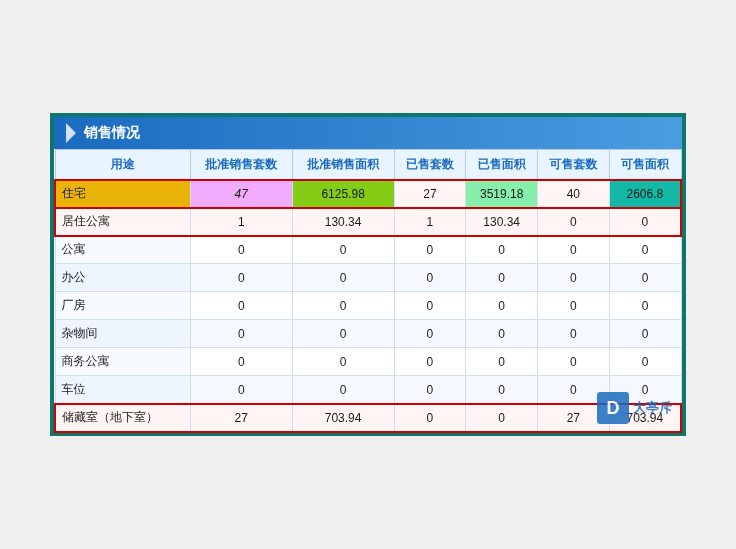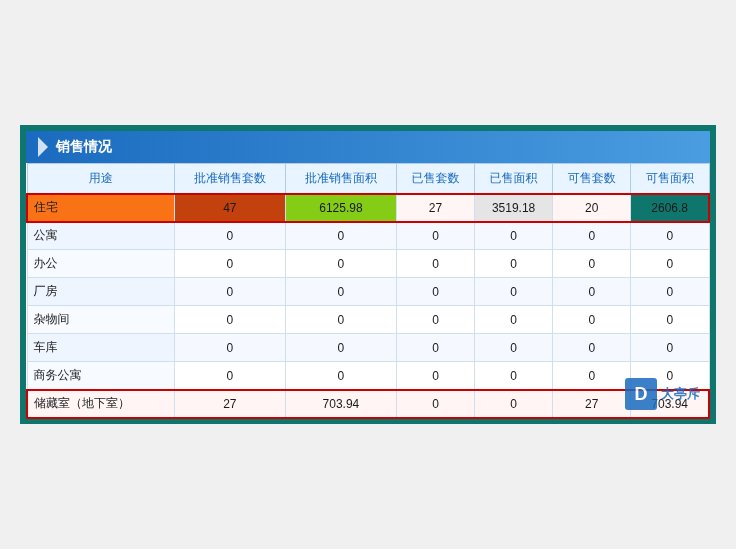--- a/index.html
+++ b/index.html
@@ -7,23 +7,23 @@
       font-family: 'Microsoft YaHei', SimHei, sans-serif;
       font-size: 12px;
       background: #f0f0f0;
       display: flex;
       justify-content: center;
       align-items: center;
       width: 736px;
       min-height: 549px;
     }
     .container {
-      width: 696px;
+      width: 636px;
       background: white;
-      border: 6px solid #0f766e;
+      border: 4px solid #0f766e;
     }
     .title-bar {
       background: linear-gradient(to right, #1a6bbf, #4a9de0);
       color: white;
       font-size: 14px;
       font-weight: bold;
       padding: 6px 12px;
       display: flex;
       align-items: center;
     }
@@ -39,21 +39,21 @@
       opacity: 0.8;
     }
     table {
       width: 100%;
       border-collapse: collapse;
       font-size: 12px;
     }
     th {
       background: #e8f4ff;
       color: #1a6bbf;
-      font-weight: normal;
+      font-weight: bold;
       border: 1px solid #b0cce8;
       padding: 6px 4px;
       text-align: center;
       white-space: nowrap;
     }
     td {
       border: 1px solid #d0dff0;
       padding: 5px 4px;
       text-align: center;
       color: #1a1a1a;
@@ -124,27 +124,36 @@
             <th>批准销售套数</th>
             <th>批准销售面积</th>
             <th>已售套数</th>
             <th>已售面积</th>
             <th>可售套数</th>
             <th>可售面积</th>
           </tr>
       </thead>
       <tbody id="table-body">
       <tr style="outline: rgb(204, 0, 0) solid 2px; outline-offset: -1px;">
-            <td class="row-label" style="background: #f97316; border-top: 1px solid rgb(204, 0, 0); border-bottom: 1px solid rgb(204, 0, 0); border-left: 2px solid rgb(204, 0, 0);">住宅</td>
-            <td style="background: #c2410c; border-top: 1px solid rgb(204, 0, 0); border-bottom: 1px solid rgb(204, 0, 0);">47</td>
+            <td class="row-label" style="background: #eab308; border-top: 1px solid rgb(204, 0, 0); border-bottom: 1px solid rgb(204, 0, 0); border-left: 2px solid rgb(204, 0, 0);">住宅</td>
+            <td style="background: #f0abfc; border-top: 1px solid rgb(204, 0, 0); border-bottom: 1px solid rgb(204, 0, 0); font-style: italic;">47</td>
             <td style="background: #84cc16; border-top: 1px solid rgb(204, 0, 0); border-bottom: 1px solid rgb(204, 0, 0);">6125.98</td>
             <td style="background: rgb(255, 245, 245); border-top: 1px solid rgb(204, 0, 0); border-bottom: 1px solid rgb(204, 0, 0);">27</td>
-            <td style="background: #e5e5e5; border-top: 1px solid rgb(204, 0, 0); border-bottom: 1px solid rgb(204, 0, 0);">3519.18</td>
-            <td style="background: rgb(255, 245, 245); border-top: 1px solid rgb(204, 0, 0); border-bottom: 1px solid rgb(204, 0, 0);">20</td>
-            <td style="background: #0f766e; border-top: 1px solid rgb(204, 0, 0); border-bottom: 1px solid rgb(204, 0, 0); border-right: 2px solid rgb(204, 0, 0);">2606.8</td>
+            <td style="background: #86efac; border-top: 1px solid rgb(204, 0, 0); border-bottom: 1px solid rgb(204, 0, 0);">3519.18</td>
+            <td style="background: rgb(255, 245, 245); border-top: 1px solid rgb(204, 0, 0); border-bottom: 1px solid rgb(204, 0, 0);">40</td>
+            <td style="background: #14b8a6; border-top: 1px solid rgb(204, 0, 0); border-bottom: 1px solid rgb(204, 0, 0); border-right: 2px solid rgb(204, 0, 0);">2606.8</td>
+          </tr>
+          <tr style="outline: rgb(204, 0, 0) solid 2px; outline-offset: -1px;">
+            <td class="row-label" style="background: rgb(255, 245, 245); border-top: 1px solid rgb(204, 0, 0); border-bottom: 1px solid rgb(204, 0, 0); border-left: 2px solid rgb(204, 0, 0);">居住公寓</td>
+            <td style="background: rgb(255, 245, 245); border-top: 1px solid rgb(204, 0, 0); border-bottom: 1px solid rgb(204, 0, 0);">1</td>
+            <td style="background: rgb(255, 245, 245); border-top: 1px solid rgb(204, 0, 0); border-bottom: 1px solid rgb(204, 0, 0);">130.34</td>
+            <td style="background: rgb(255, 245, 245); border-top: 1px solid rgb(204, 0, 0); border-bottom: 1px solid rgb(204, 0, 0);">1</td>
+            <td style="background: rgb(255, 245, 245); border-top: 1px solid rgb(204, 0, 0); border-bottom: 1px solid rgb(204, 0, 0);">130.34</td>
+            <td style="background: rgb(255, 245, 245); border-top: 1px solid rgb(204, 0, 0); border-bottom: 1px solid rgb(204, 0, 0);">0</td>
+            <td style="background: rgb(255, 245, 245); border-top: 1px solid rgb(204, 0, 0); border-bottom: 1px solid rgb(204, 0, 0); border-right: 2px solid rgb(204, 0, 0);">0</td>
           </tr>
           <tr>
             <td class="row-label">公寓</td>
             <td>0</td>
             <td>0</td>
             <td>0</td>
             <td>0</td>
             <td>0</td>
             <td>0</td>
           </tr>
@@ -169,30 +178,30 @@
           <tr>
             <td class="row-label">杂物间</td>
             <td>0</td>
             <td>0</td>
             <td>0</td>
             <td>0</td>
             <td>0</td>
             <td>0</td>
           </tr>
           <tr>
-            <td class="row-label">车库</td>
-            <td>0</td>
-            <td>0</td>
-            <td>0</td>
-            <td>0</td>
-            <td>0</td>
-            <td>0</td>
-          </tr>
-          <tr>
             <td class="row-label">商务公寓</td>
+            <td>0</td>
+            <td>0</td>
+            <td>0</td>
+            <td>0</td>
+            <td>0</td>
+            <td>0</td>
+          </tr>
+          <tr>
+            <td class="row-label">车位</td>
             <td>0</td>
             <td>0</td>
             <td>0</td>
             <td>0</td>
             <td>0</td>
             <td>0</td>
           </tr>
           <tr style="outline: rgb(204, 0, 0) solid 2px; outline-offset: -1px;">
             <td class="row-label" style="background: rgb(255, 245, 245); border-top: 1px solid rgb(204, 0, 0); border-bottom: 1px solid rgb(204, 0, 0); border-left: 2px solid rgb(204, 0, 0);">储藏室（地下室）</td>
             <td style="background: rgb(255, 245, 245); border-top: 1px solid rgb(204, 0, 0); border-bottom: 1px solid rgb(204, 0, 0);">27</td>

